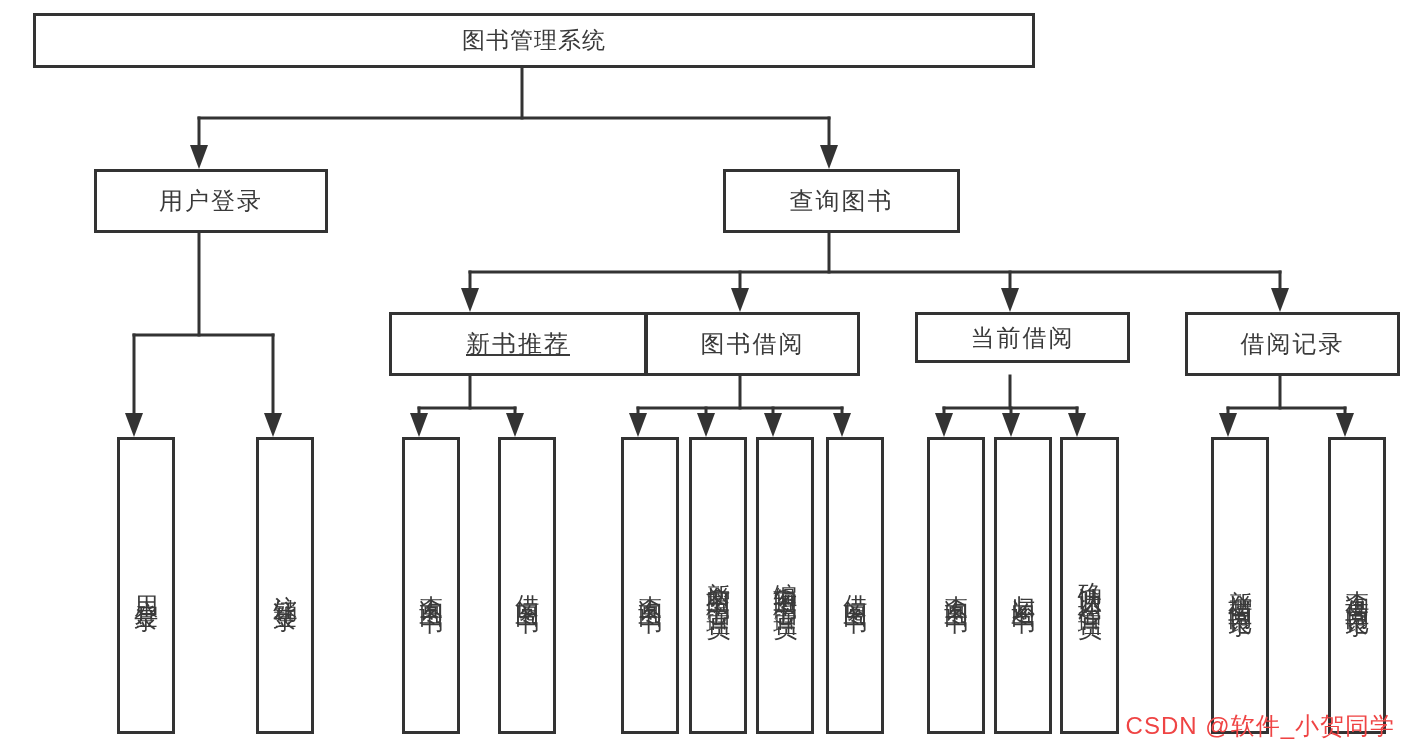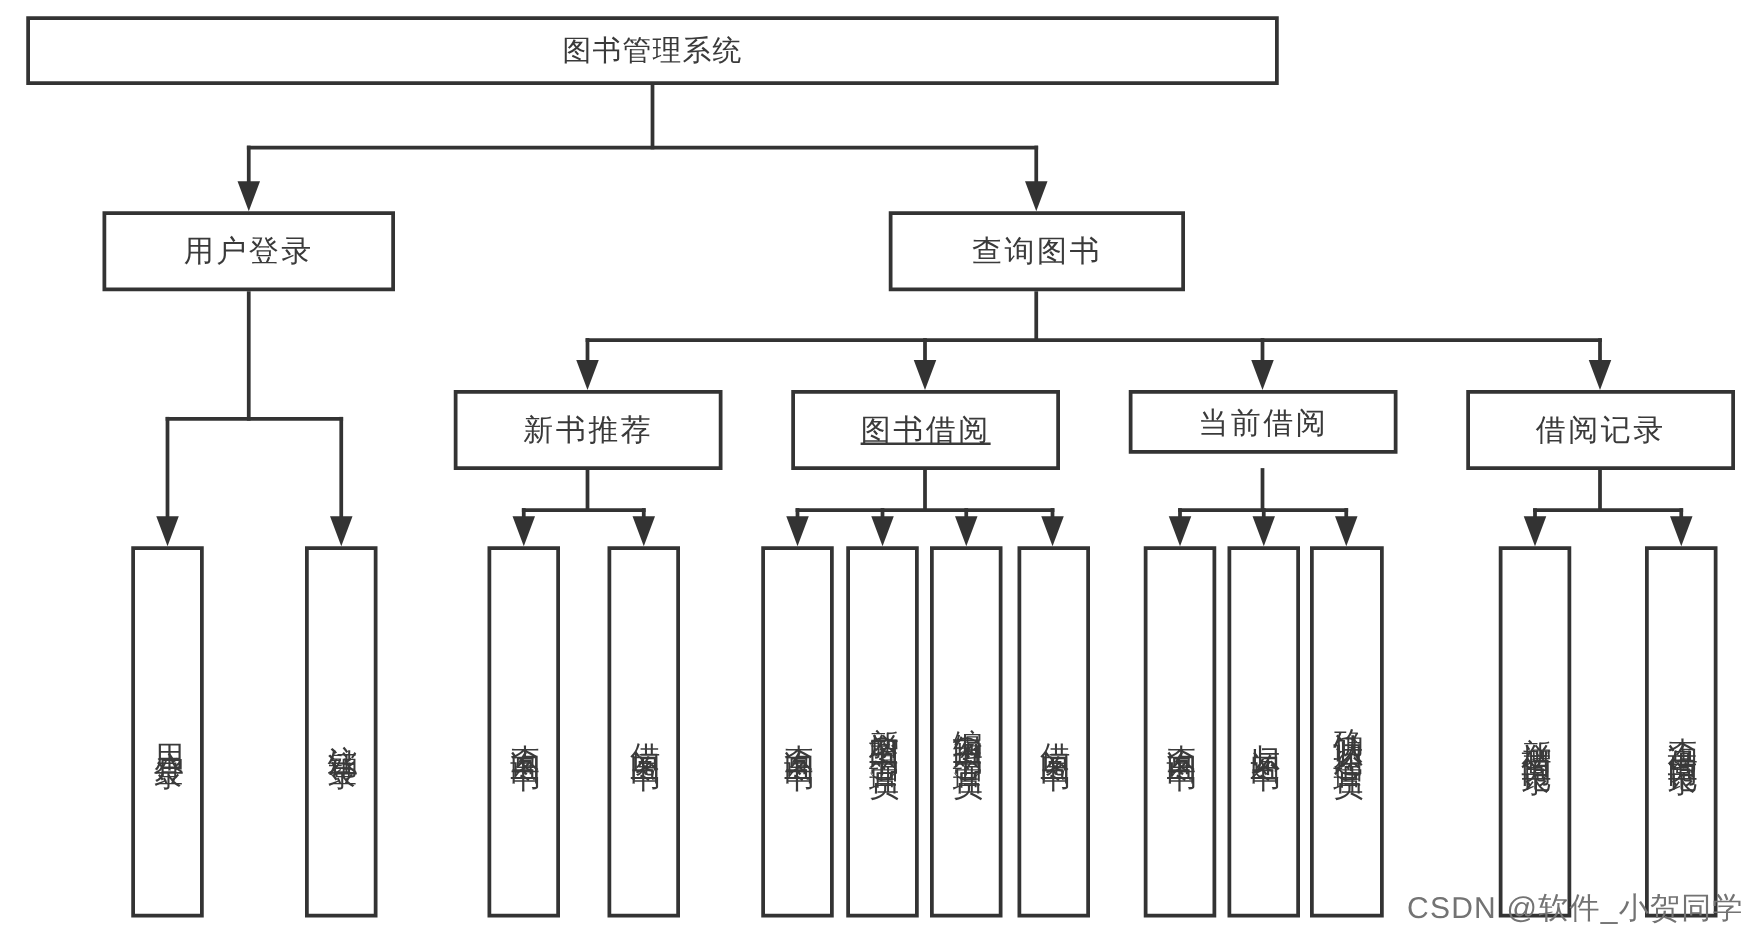--- a/index.html
+++ b/index.html
@@ -15,37 +15,38 @@
   .connectors { position: absolute; left: 0; top: 0; z-index: 1; }
   .box {
     position: absolute;
     border: 3px solid #333333;
     background: #ffffff;
     display: flex;
     align-items: center;
     justify-content: center;
     color: #3a3a3a;
     z-index: 2;
+    margin-left: 12px;
   }
   .h-label { font-size: 24px; letter-spacing: 2px; white-space: nowrap; }
   .root-label { font-size: 23px; letter-spacing: 1px; }
   .v-label {
     writing-mode: vertical-rl;
     text-orientation: mixed;
     font-size: 24px;
     letter-spacing: 5px;
     line-height: 1.1;
     white-space: nowrap;
   }
   .watermark {
     position: absolute;
     right: 10px;
     bottom: 5px;
     font-size: 24px;
-    color: #737373;
+    color: #ef4444;
     letter-spacing: 1px;
     z-index: 3;
     white-space: nowrap;
   }
 </style>
 </head>
 <body>
 
 <div class="canvas">
 
@@ -119,24 +120,24 @@
     <span class="root-label">图书管理系统</span>
   </div>
 
   <div class="box" style="left:82px; top:169px; width:234px; height:64px;">
     <span class="h-label">用户登录</span>
   </div>
   <div class="box" style="left:711px; top:169px; width:237px; height:64px;">
     <span class="h-label">查询图书</span>
   </div>
 
-  <div class="box" style="left:363px; top:312px; width:215px; height:64px;">
+  <div class="box" style="left:377px; top:312px; width:258px; height:64px;text-decoration:underline;">
     <span class="h-label">新书推荐</span>
   </div>
-  <div class="box" style="left:633px; top:312px; width:215px; height:64px;text-decoration:underline;">
+  <div class="box" style="left:633px; top:312px; width:215px; height:64px;">
     <span class="h-label">图书借阅</span>
   </div>
   <div class="box" style="left:903px; top:312px; width:215px; height:51px;">
     <span class="h-label">当前借阅</span>
   </div>
   <div class="box" style="left:1173px; top:312px; width:215px; height:64px;">
     <span class="h-label">借阅记录</span>
   </div>
 
   <div class="box" style="left:105px; top:437px; width:58px; height:297px;">

